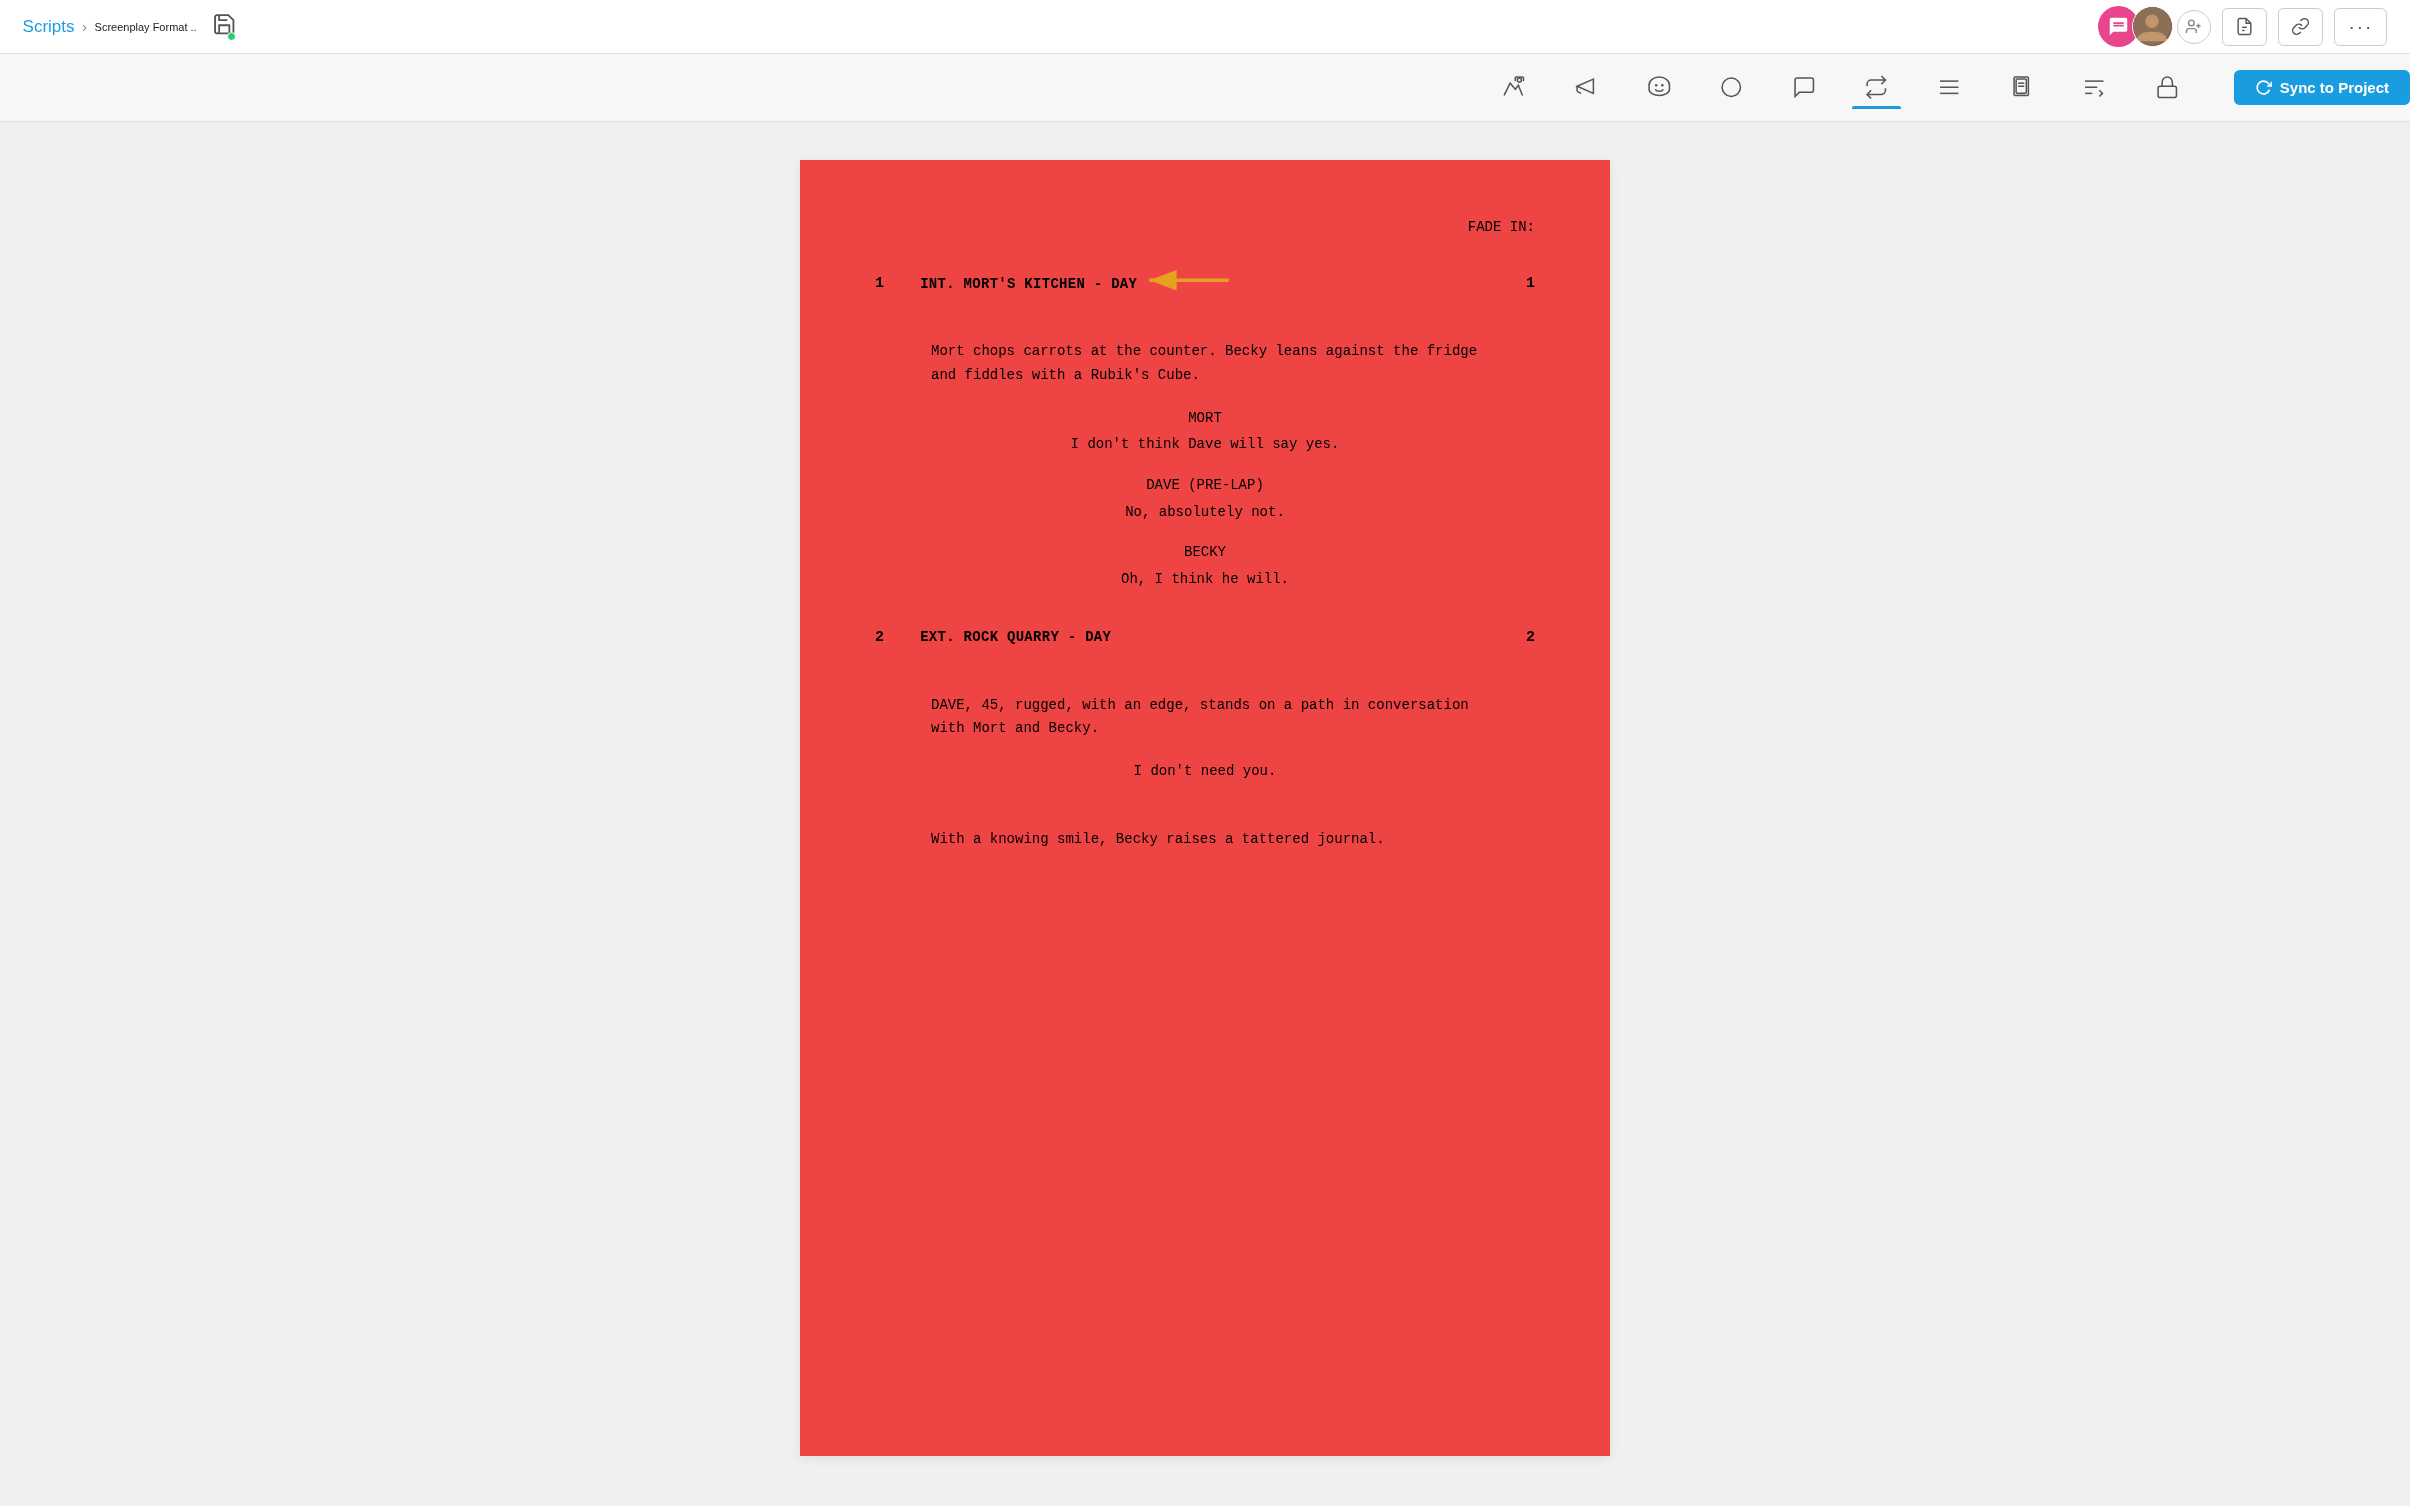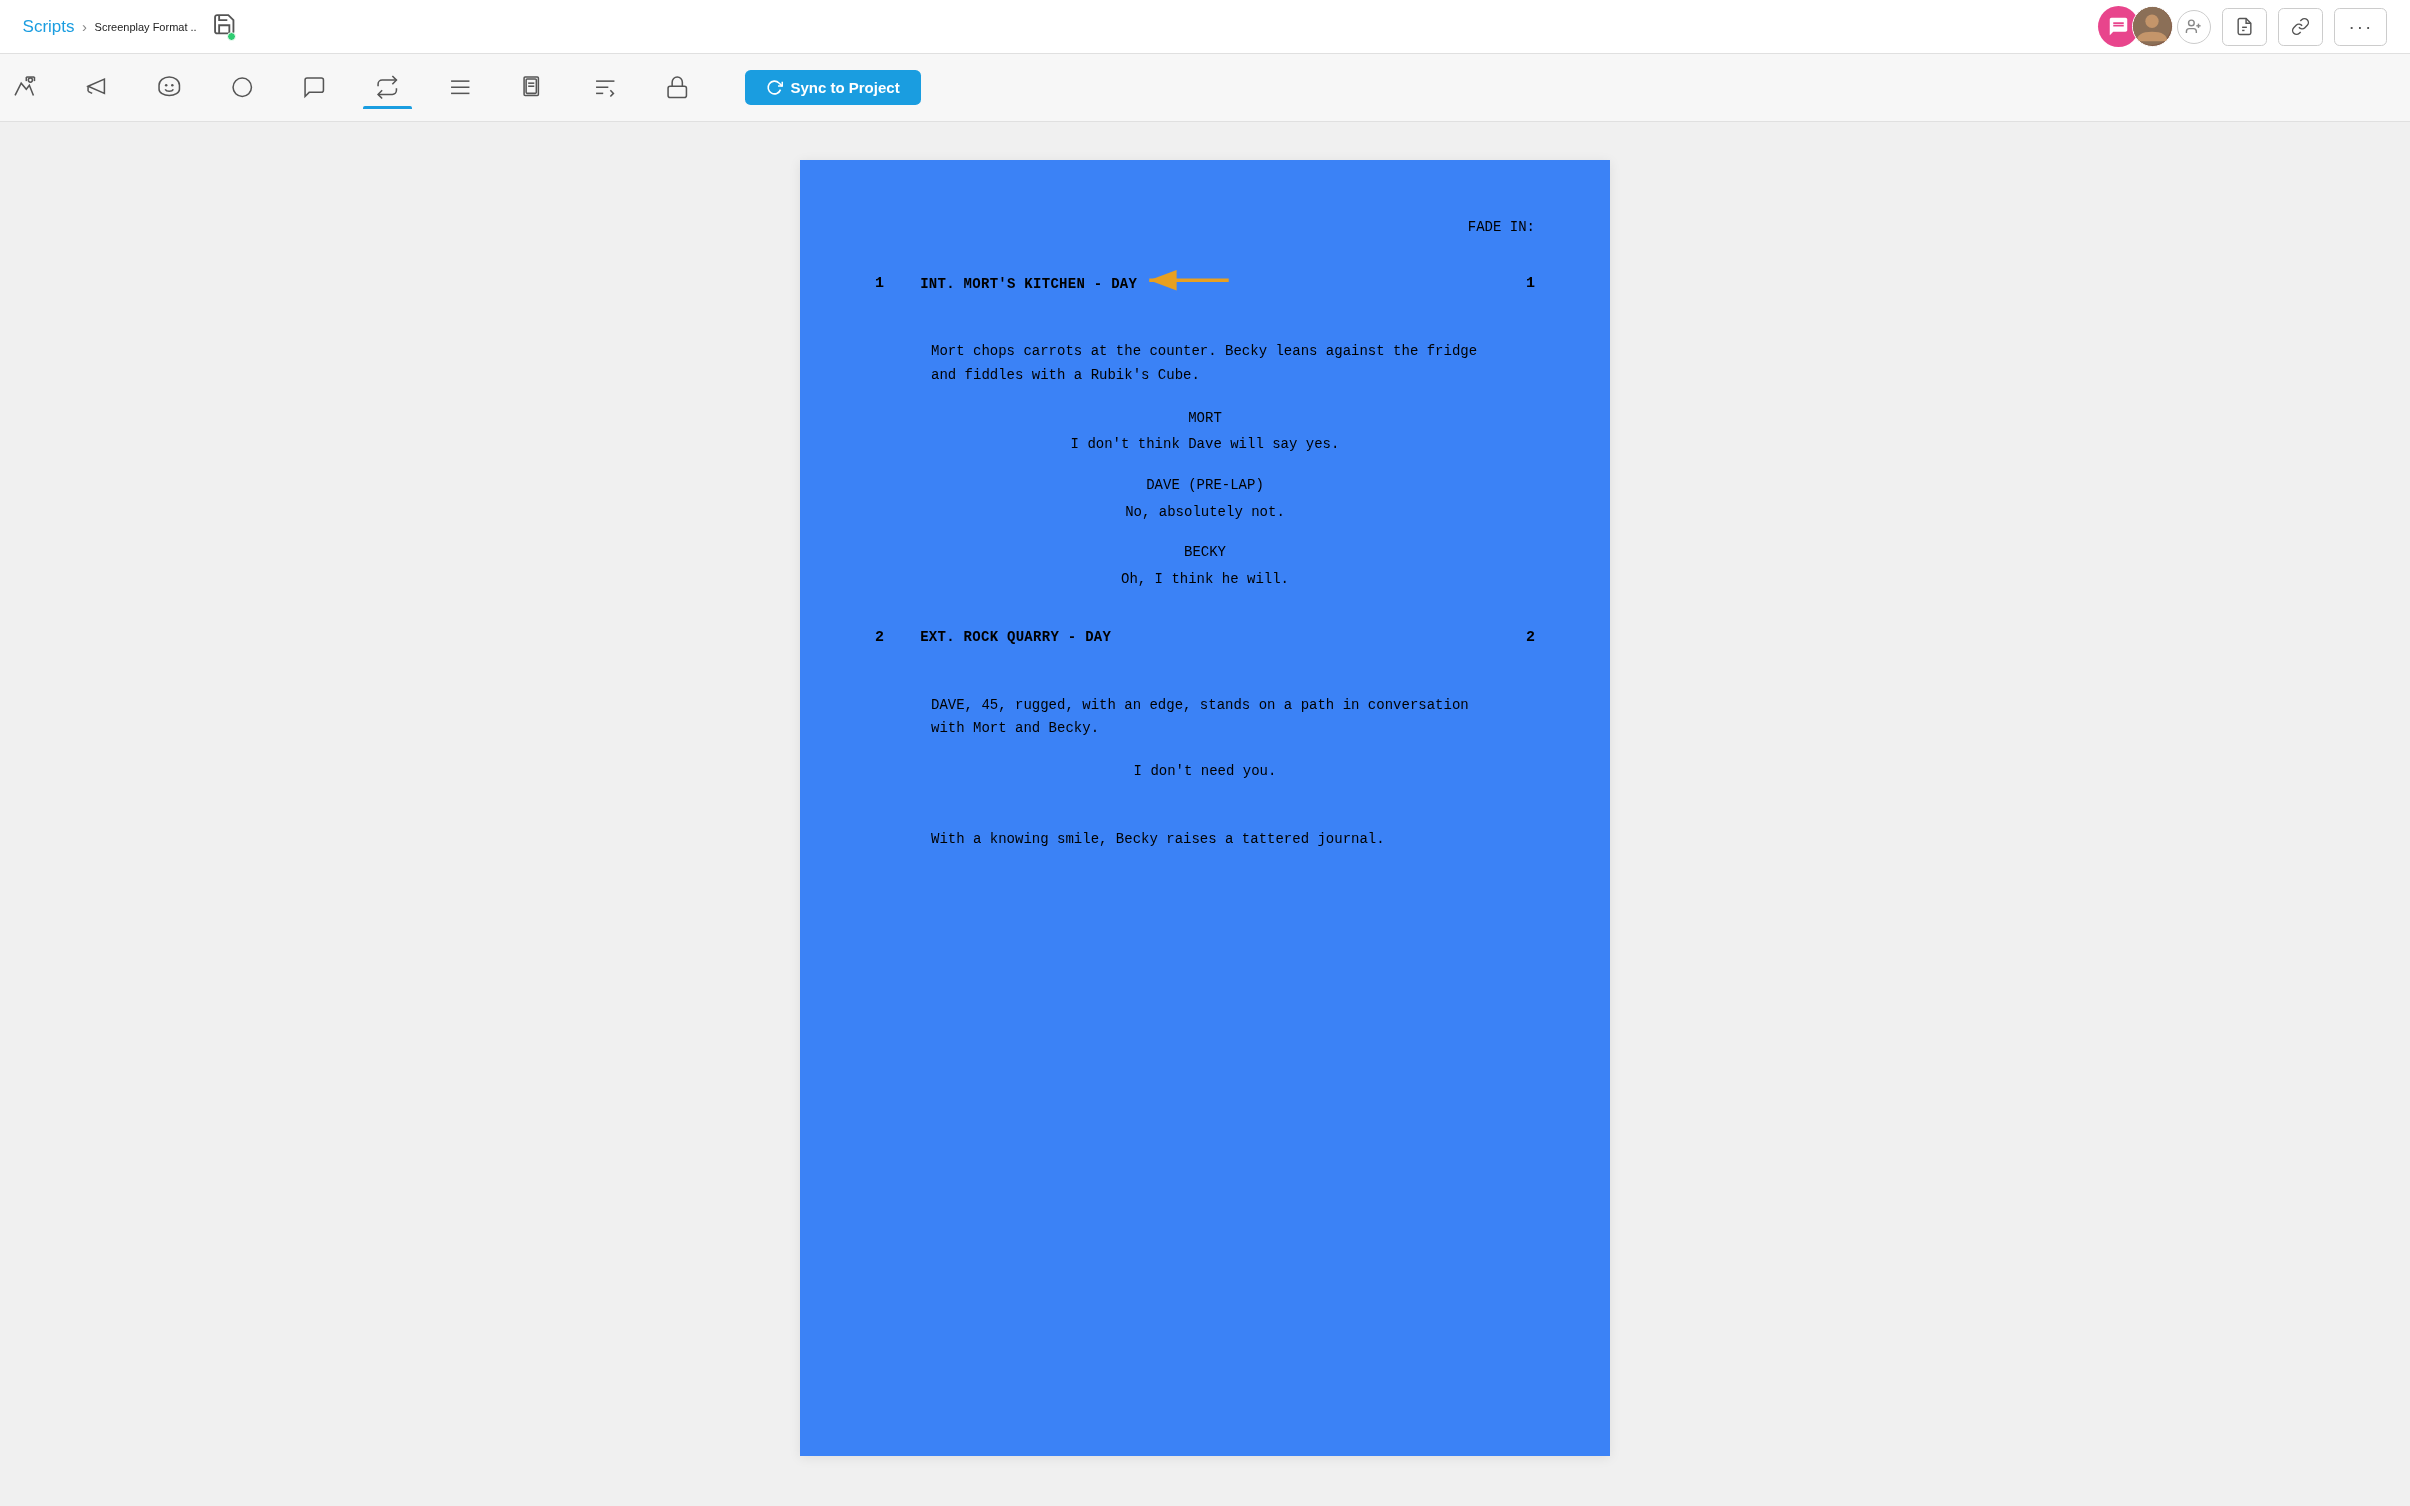--- a/index.html
+++ b/index.html
@@ -132,21 +132,21 @@
     .more-btn {
       width: 53px;
     }
 
     
     .toolbar {
       background: #f7f7f7;
       height: 68px;
       display: flex;
       align-items: center;
-      justify-content: flex-start;
+      justify-content: flex-end;
       gap: 24px;
       border-bottom: 0.9px solid #e0e0e0;
       position: relative;
     }
     .toolbar-item {
       display: flex;
       flex-direction: column;
       align-items: center;
       cursor: pointer;
       padding: 7.5px 11.3px;
@@ -196,21 +196,21 @@
 
     
     .main {
       background: #f0f0f0;
       min-height: calc(100vh - 134px);
       display: flex;
       justify-content: center;
       padding: 38px 0;
     }
     .screenplay {
-      background: #3b82f6;
+      background: #ef4444;
       width: 810px;
       min-height: 847px;
       padding: 56px 75px 75px 75px;
       box-shadow: 0 1.9px 11.3px rgba(0,0,0,0.08);
       font-family: 'Courier New', Courier, monospace;
       font-size: 14px;
       line-height: 1.6;
       position: relative;
     }
 

